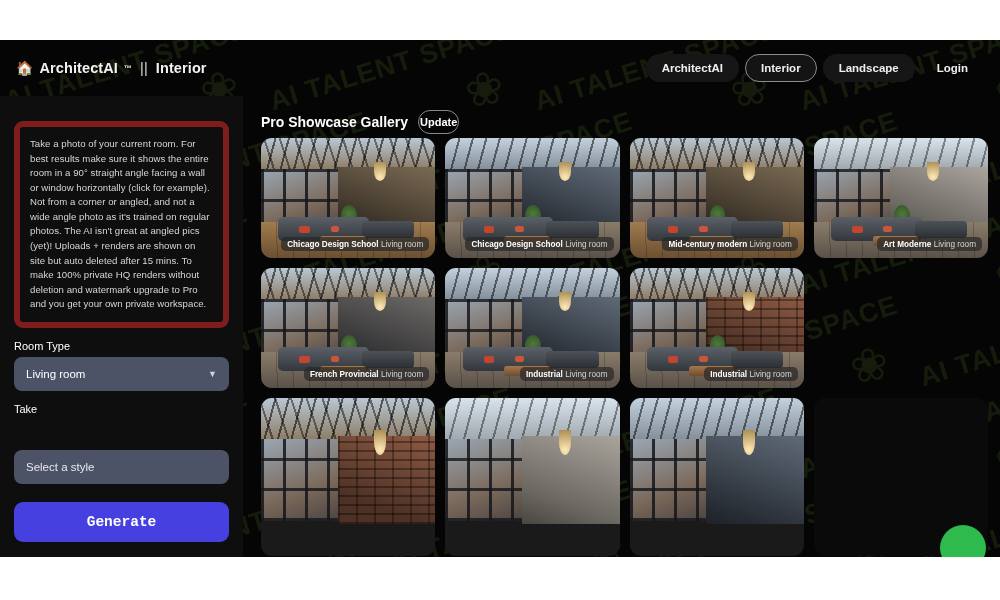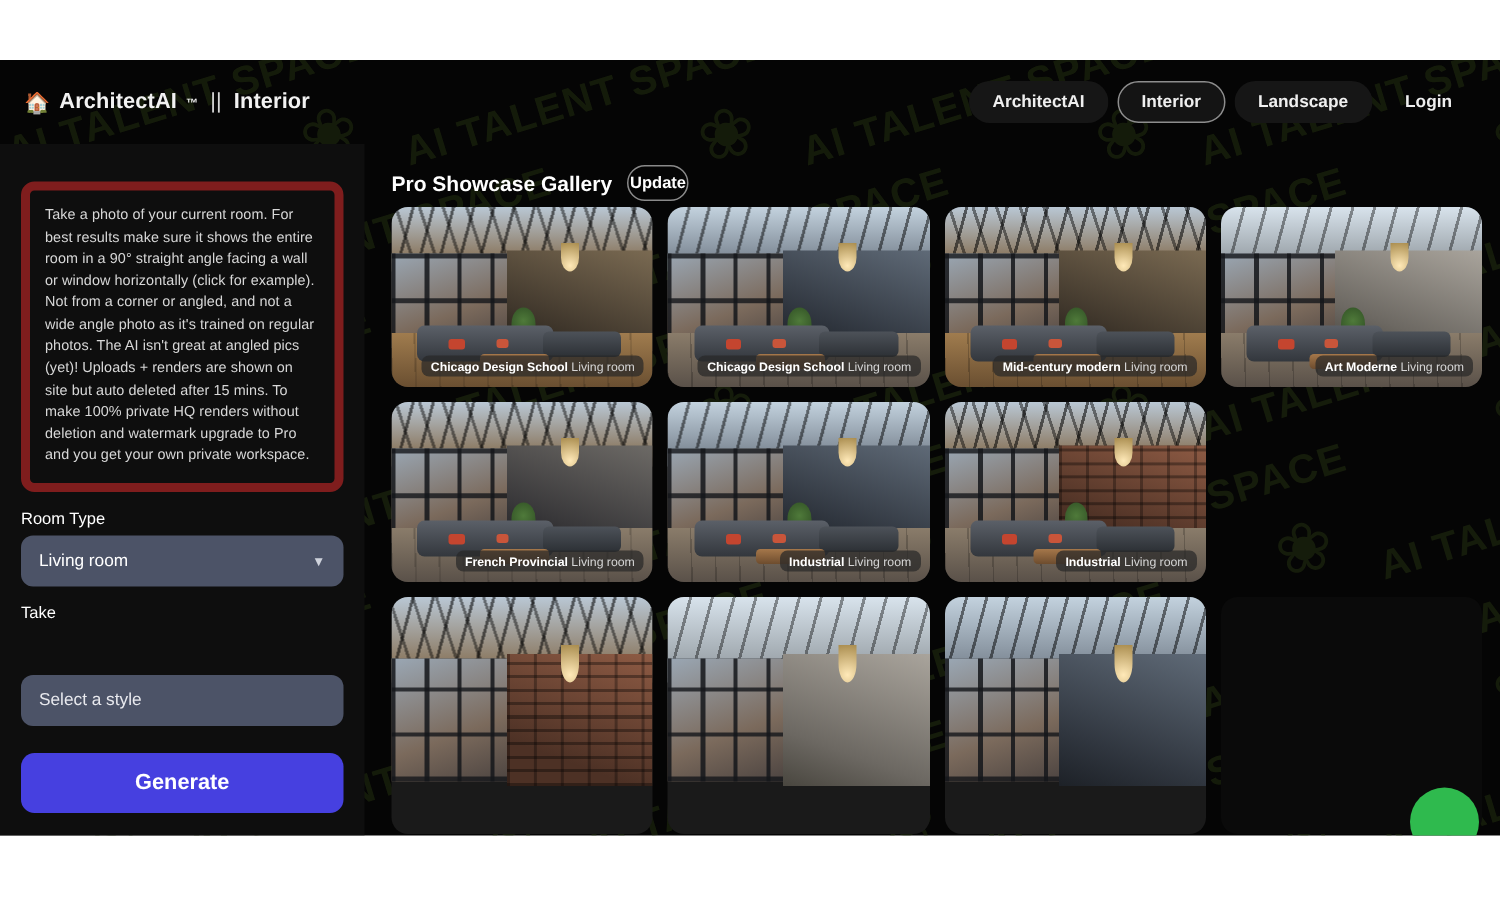--- a/index.html
+++ b/index.html
@@ -159,21 +159,21 @@
   #generate-btn {
     margin-top: 18px;
     height: 40px;
     width: 100%;
     border: none;
     border-radius: 9px;
     background: #4640e0;
     color: #ffffff;
     font-size: 14.5px;
     font-weight: 700;
-    font-family: Liberation Sans, sans-serif;
+    font-family: Liberation Mono, monospace;
   }
 
   
   #gallery {
     position: absolute;
     left: 243px; top: 56px;
     width: 757px;
     height: 461px;
     padding: 14px 12px 0 18px;
     z-index: 3;

